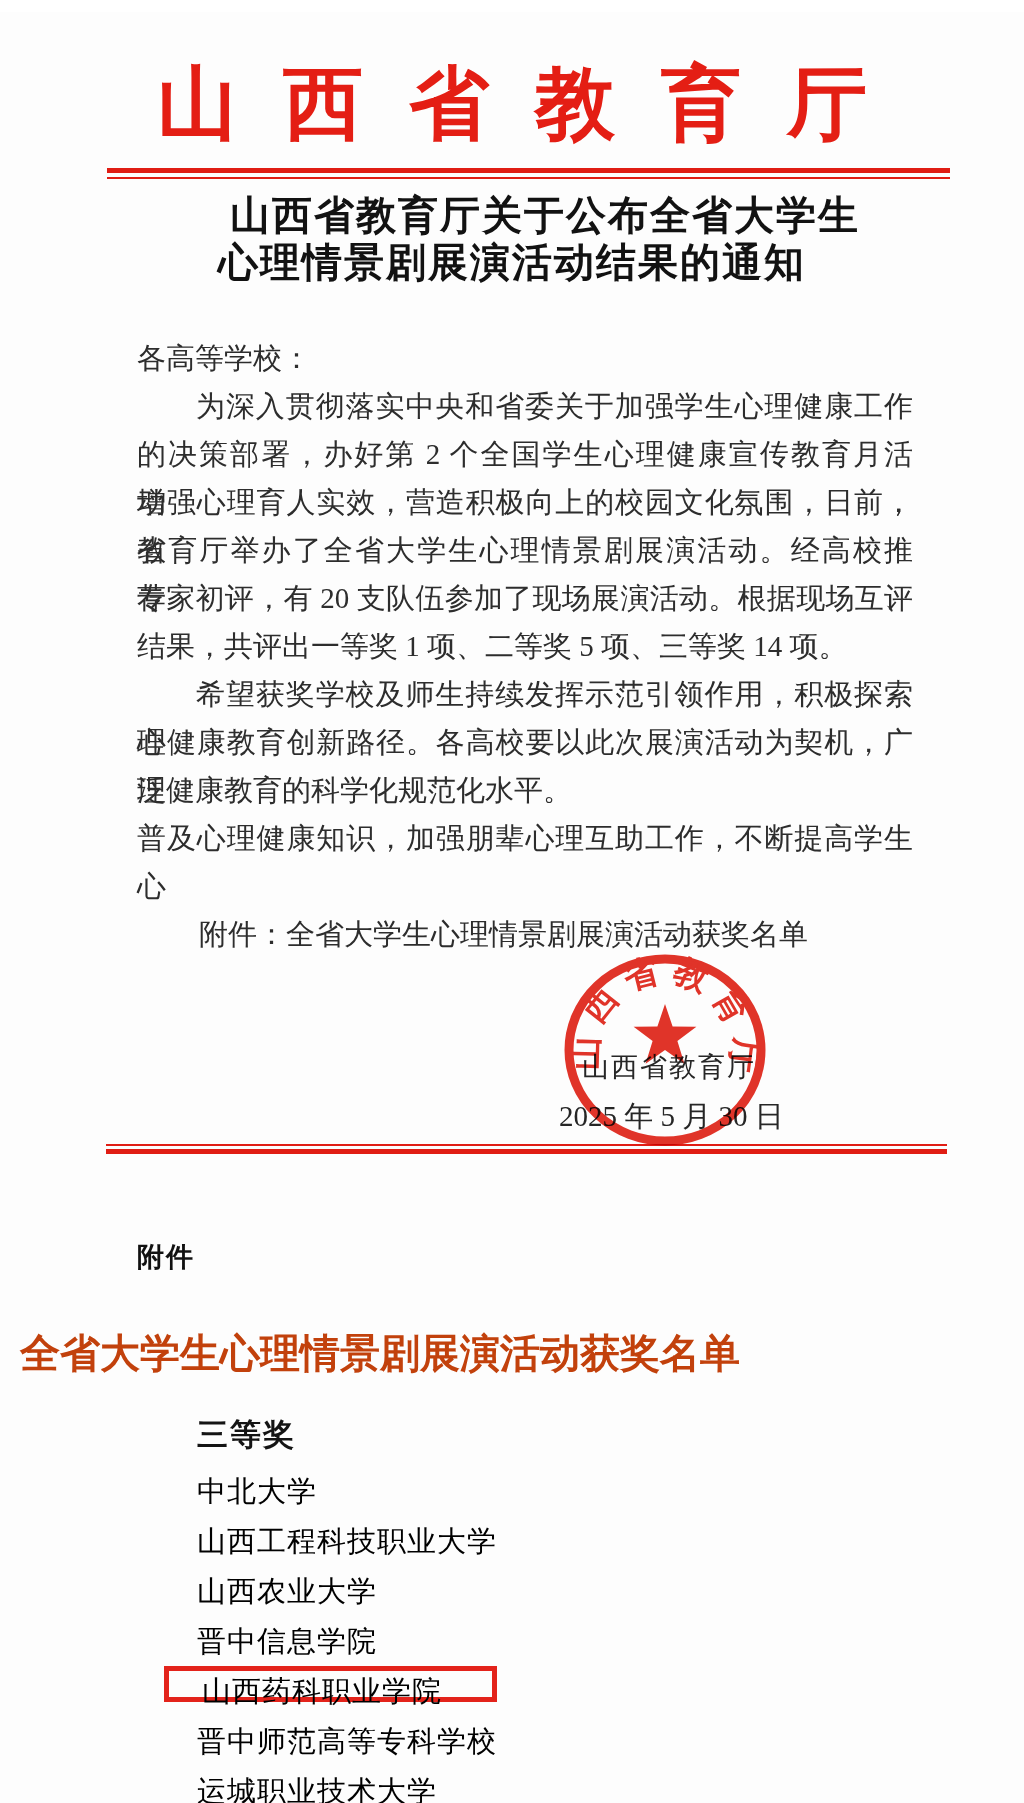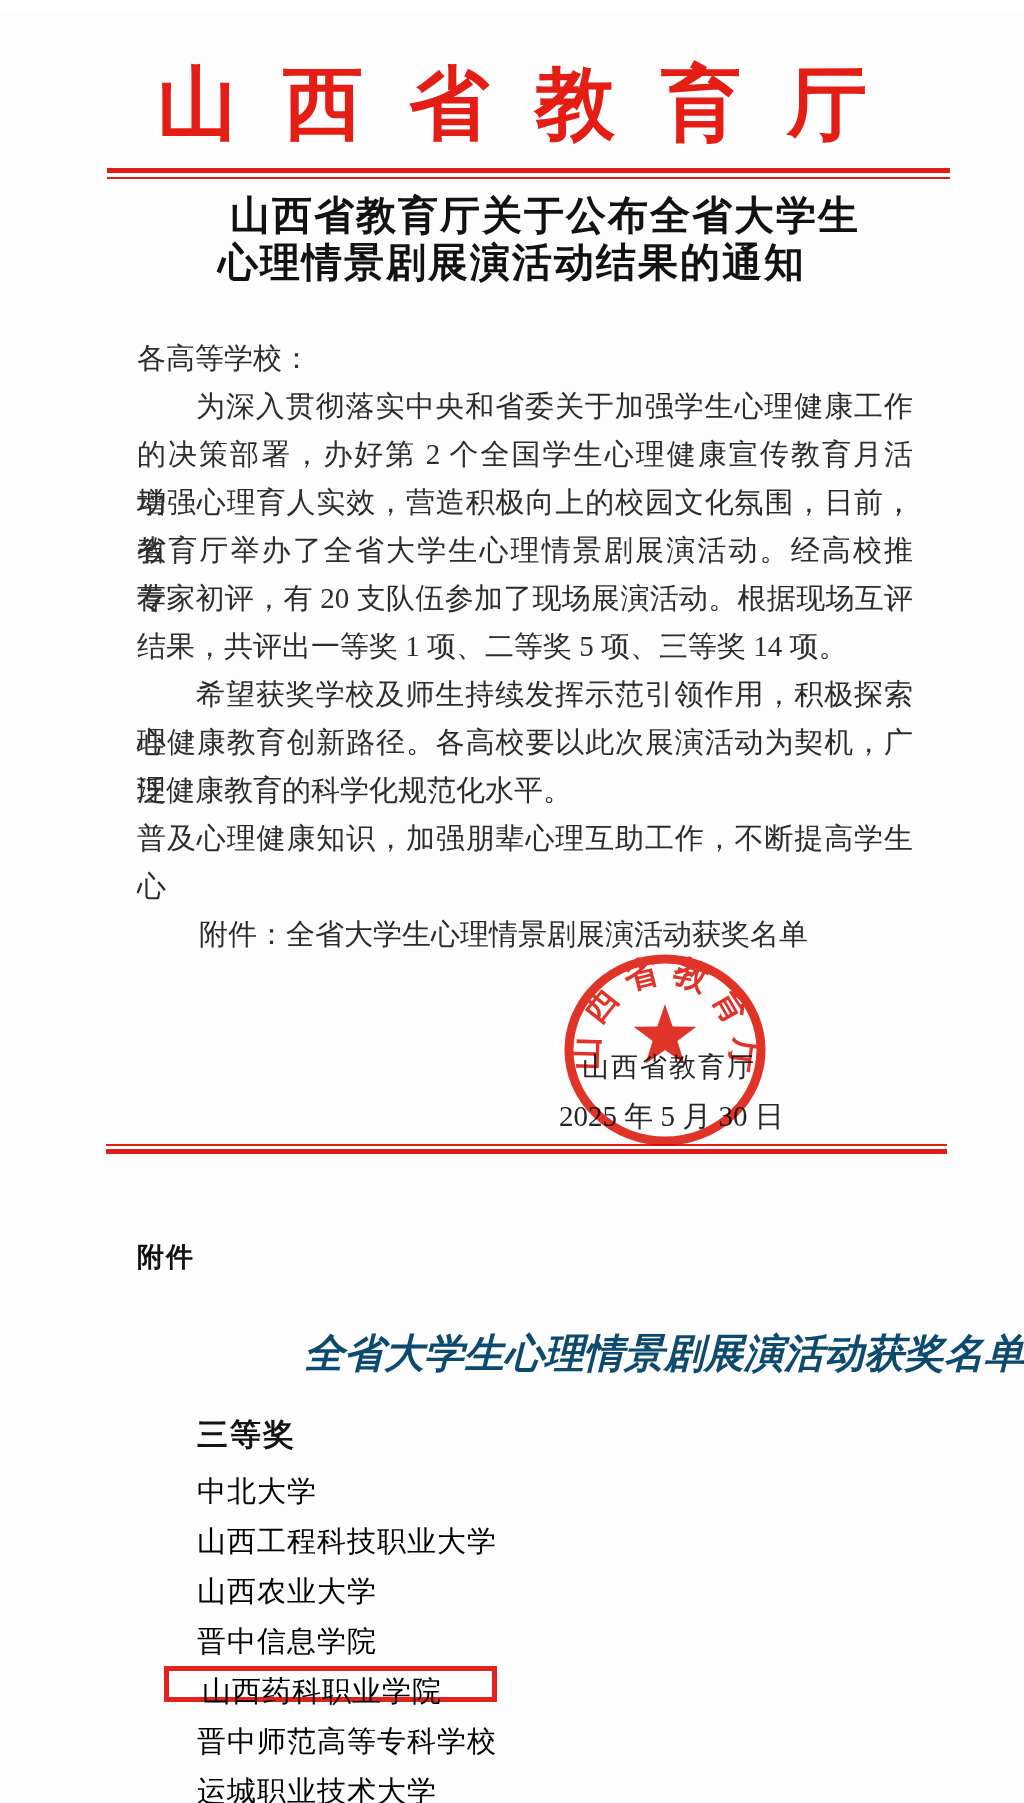--- a/index.html
+++ b/index.html
@@ -33,22 +33,22 @@
   .signer{position:absolute;top:1037px;left:582px;font-size:27px;letter-spacing:2px;color:#262626;z-index:1;white-space:nowrap;}
   .date{position:absolute;top:1085px;left:559px;font-size:29px;color:#262626;z-index:1;white-space:nowrap;}
 
   
   .seal{position:absolute;top:941px;left:563px;width:204px;height:194px;z-index:2;
         mix-blend-mode:multiply;opacity:.93;}
 
   
   .attach-label{position:absolute;top:1227px;left:137px;font-size:27px;font-weight:bold;color:#111;
                 font-family:"Liberation Sans","DejaVu Sans",sans-serif;letter-spacing:2px;}
-  .attach-title{position:absolute;top:1314px;left:20px;width:1004px;text-align:right;
-                font-size:40px;font-weight:bold;color:#0c4a6e;letter-spacing:0px;white-space:nowrap;font-style:italic;}
+  .attach-title{position:absolute;top:1314px;left:20px;width:1004px;text-align:left;
+                font-size:40px;font-weight:bold;color:#c2410c;letter-spacing:0px;white-space:nowrap;}
   .tier{position:absolute;top:1402px;left:197px;font-size:31px;font-weight:bold;color:#141414;
         font-family:"Liberation Sans","DejaVu Sans",sans-serif;letter-spacing:2px;}
   .winners{position:absolute;top:1454px;left:197px;font-size:29px;color:#000000;letter-spacing:1px;}
   .witem{height:50px;line-height:50px;white-space:nowrap;}
   .witem-boxed{line-height:normal;}
   .boxed{display:inline-block;box-sizing:border-box;height:36px;border:5px solid #e3231b;
          margin-left:-33px;padding:3px 50px 0 33px;line-height:34px;}
 </style>
 </head>
 <body>

